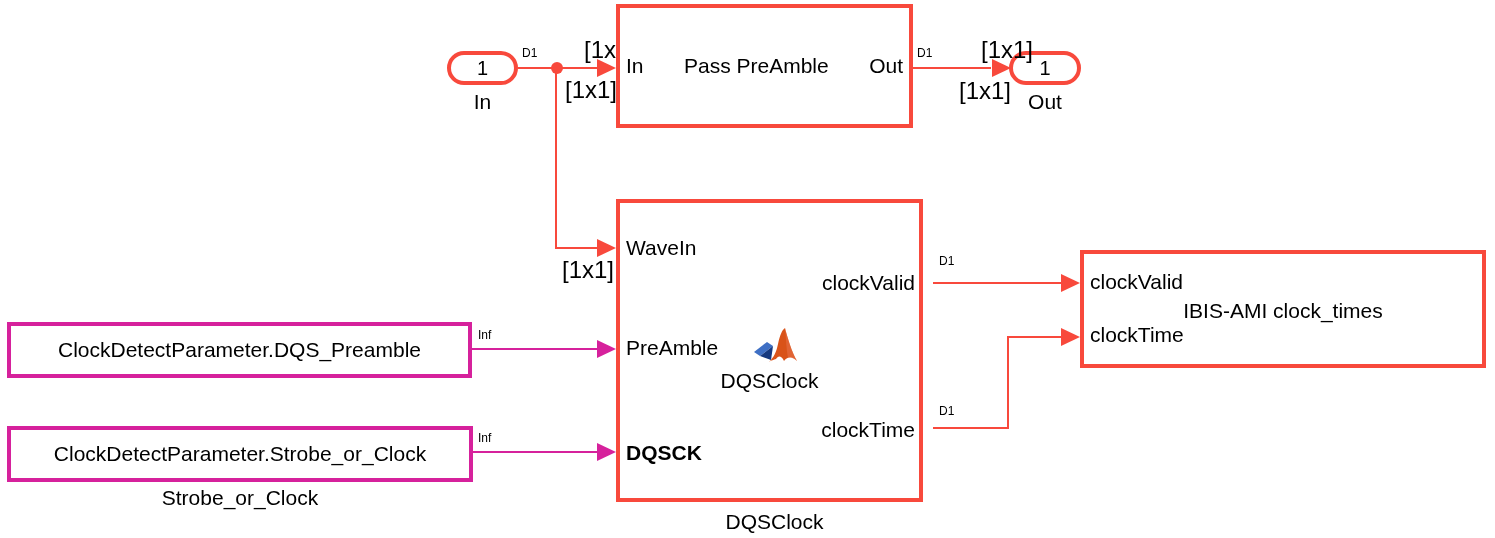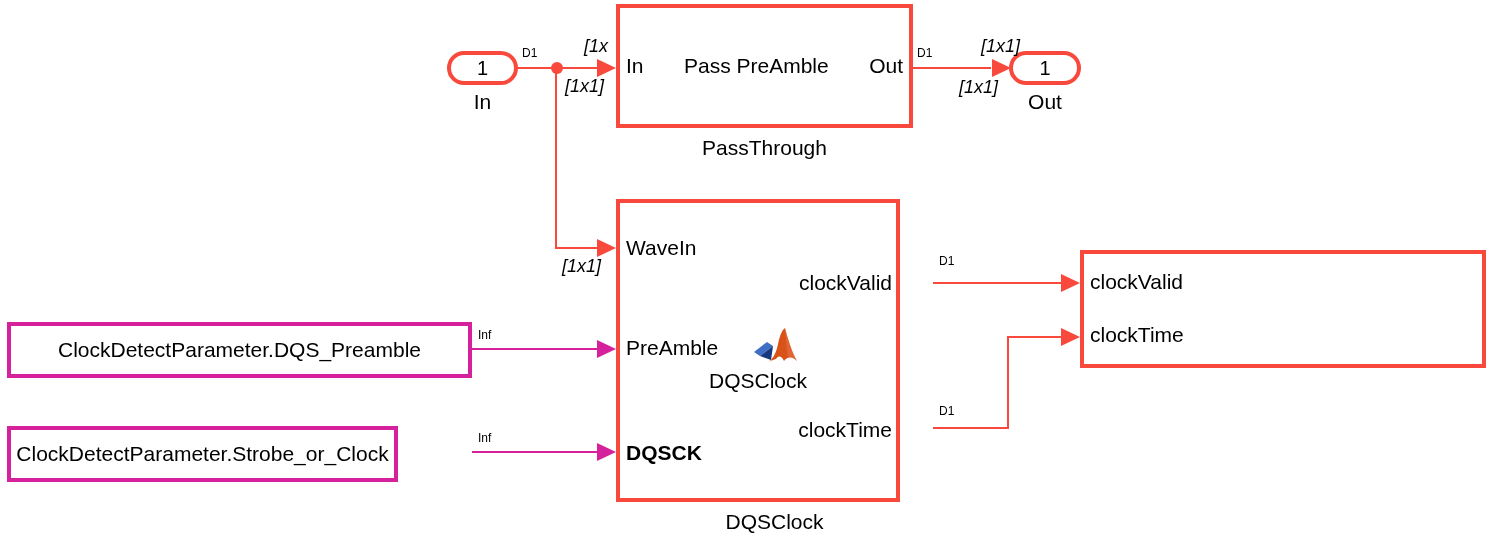--- a/index.html
+++ b/index.html
@@ -14,21 +14,21 @@
     font-size:20px;}
   .wire{position:absolute;background:var(--red);}
   .wire.m{background:var(--magenta);}
   .dot{position:absolute;width:12px;height:12px;border-radius:50%;background:var(--red);}
   .arrow{position:absolute;width:0;height:0;
     border-top:9px solid transparent;border-bottom:9px solid transparent;
     border-left:19px solid var(--red);}
   .arrow.m{border-left-color:var(--magenta);}
   .lbl{position:absolute;white-space:nowrap;}
   .sm{font-size:12px;}
-  .dim{font-size:18px;font-style:italic;}
+  .dim{font-size:24px;}
   .nm{font-size:21px;}
   .ctr{text-align:center;}
   .port{position:absolute;font-size:21px;white-space:nowrap;}
   .flexrow{display:flex;align-items:center;justify-content:space-between;
     padding:0 6px;font-size:21px;}
   .cflex{display:flex;align-items:center;justify-content:center;font-size:21px;white-space:nowrap;}
 </style>
 </head>
 <body>
 
@@ -57,28 +57,27 @@
   <div class="blk red-blk stadium" style="left:447px;top:51px;width:71px;height:34px;">
     <span>1</span>
   </div>
   <div class="lbl nm ctr" style="left:447px;top:90px;width:71px;">In</div>
 
   <div class="blk red-blk flexrow" style="left:616px;top:4px;width:297px;height:124px;">
     <span>In</span>
     <span>Pass PreAmble</span>
     <span>Out</span>
   </div>
-  <div class="lbl nm ctr" style="left:616px;top:136px;width:297px;">PassThrough</div>
 
   <div class="blk red-blk stadium" style="left:1009px;top:51px;width:72px;height:34px;">
     <span>1</span>
   </div>
   <div class="lbl nm ctr" style="left:1009px;top:90px;width:72px;">Out</div>
 
-  <div class="blk red-blk" style="left:616px;top:199px;width:284px;height:303px;">
+  <div class="blk red-blk" style="left:616px;top:199px;width:307px;height:303px;">
     <span class="port" style="left:6px;top:33px;">WaveIn</span>
     <span class="port" style="left:6px;top:133px;">PreAmble</span>
     <span class="port" style="left:6px;top:238px;font-weight:bold;">DQSCK</span>
     <span class="port" style="right:4px;top:68px;">clockValid</span>
     <span class="port" style="right:4px;top:215px;">clockTime</span>
     <span style="position:absolute;left:133px;top:124px;">
       <svg width="44" height="40" viewBox="0 0 44 40">
         <polygon points="1,25 14,15 20,19 7,29" fill="#3E6FC4"></polygon>
         <polygon points="7,29 20,19 18,33" fill="#16397F"></polygon>
         <path d="M16,35 C21,30 23,26 25,17 C27,8 29,3 32,1 C34,9 39,26 44,34 C39,29 35,29 31,34 C28,28 25,29 23,32 C21,33 18,33 16,35 Z" fill="#D95319"></path>
@@ -86,26 +85,28 @@
       </svg>
     </span>
     <span class="port ctr" style="left:0;top:166px;width:100%;">DQSClock</span>
   </div>
   <div class="lbl nm ctr" style="left:616px;top:510px;width:317px;">DQSClock</div>
 
   <div class="blk mag-blk cflex" style="left:7px;top:322px;width:465px;height:56px;">
     <span>ClockDetectParameter.DQS_Preamble</span>
   </div>
 
-  <div class="blk mag-blk cflex" style="left:7px;top:426px;width:391px;height:56px;">
+  <div class="blk mag-blk cflex" style="left:7px;top:426px;width:466px;height:56px;">
     <span>ClockDetectParameter.Strobe_or_Clock</span>
   </div>
+  <div class="lbl nm ctr" style="left:7px;top:486px;width:466px;">Strobe_or_Clock</div>
 
   <div class="blk red-blk" style="left:1080px;top:250px;width:406px;height:118px;">
     <span class="port" style="left:6px;top:16px;">clockValid</span>
+    <span class="port ctr" style="left:0;top:45px;width:100%;">IBIS-AMI clock_times</span>
     <span class="port" style="left:6px;top:69px;">clockTime</span>
   </div>
 
   <div class="lbl sm" style="left:522px;top:46px;">D1</div>
   <div class="lbl dim" style="left:584px;top:36px;">[1x</div>
   <div class="lbl dim" style="left:565px;top:76px;">[1x1]</div>
   <div class="lbl dim" style="left:562px;top:256px;">[1x1]</div>
   <div class="lbl sm" style="left:917px;top:46px;">D1</div>
   <div class="lbl dim" style="left:981px;top:36px;">[1x1]</div>
   <div class="lbl dim" style="left:959px;top:77px;">[1x1]</div>

